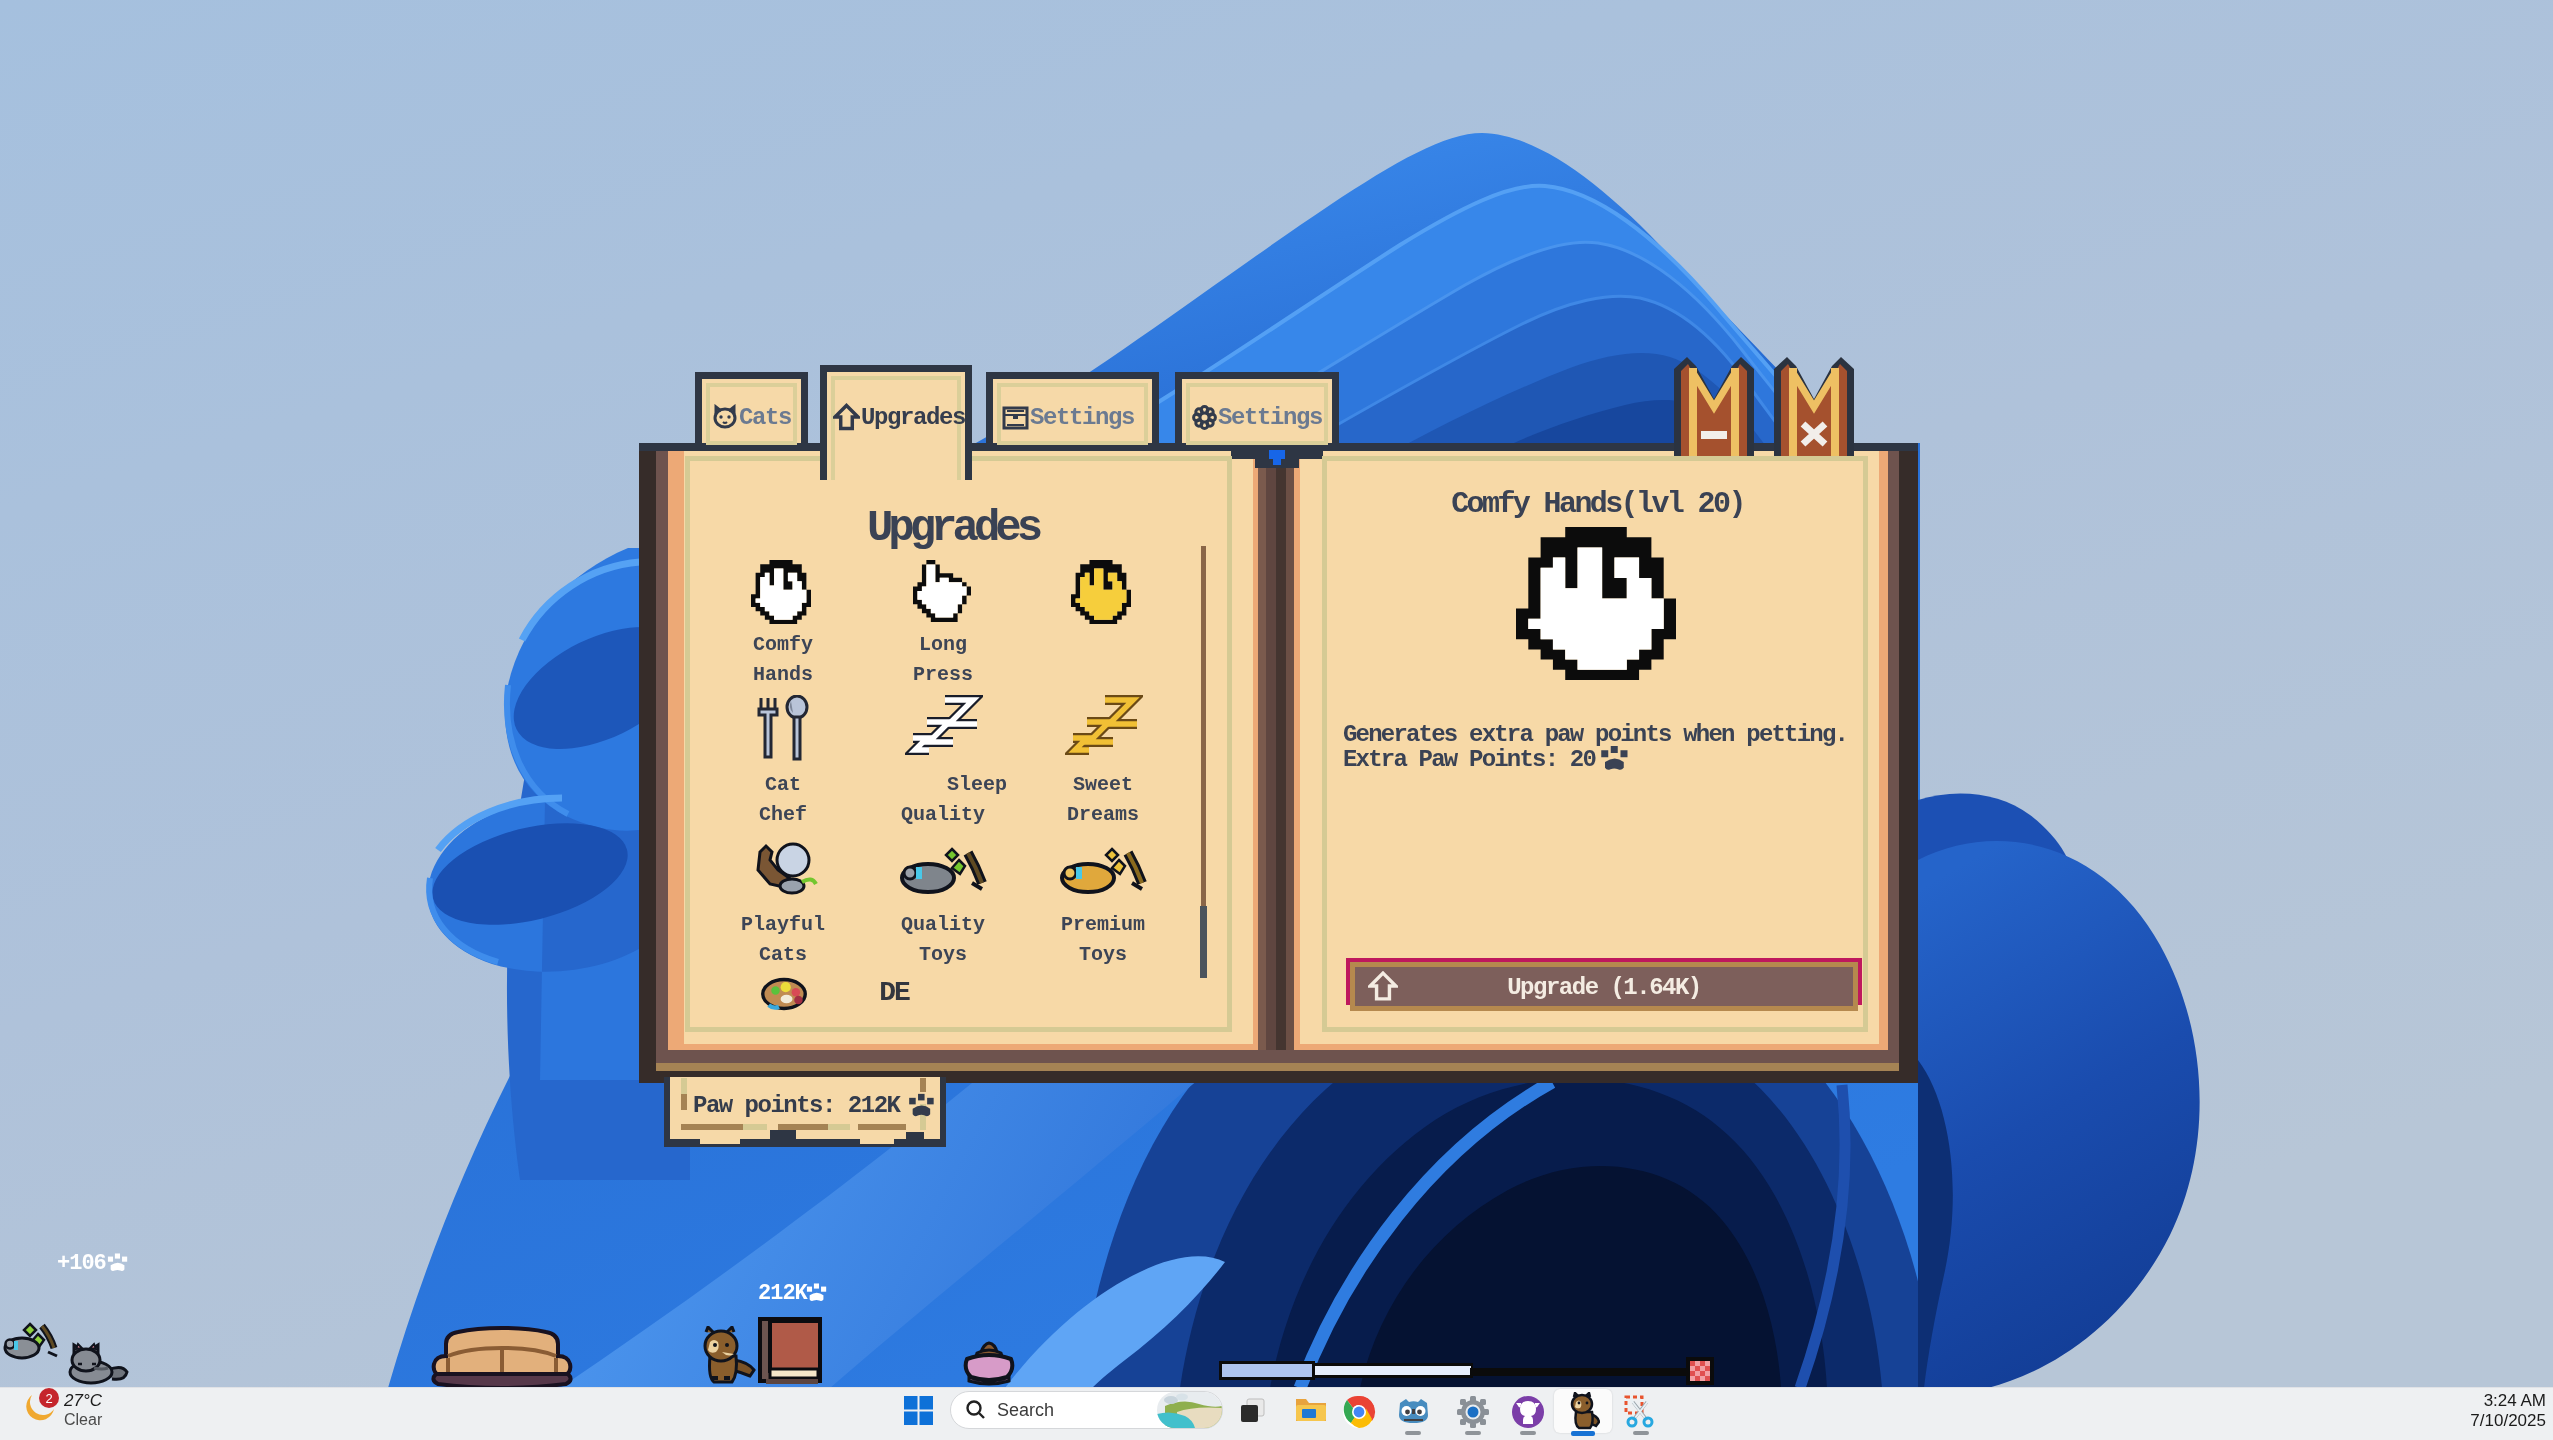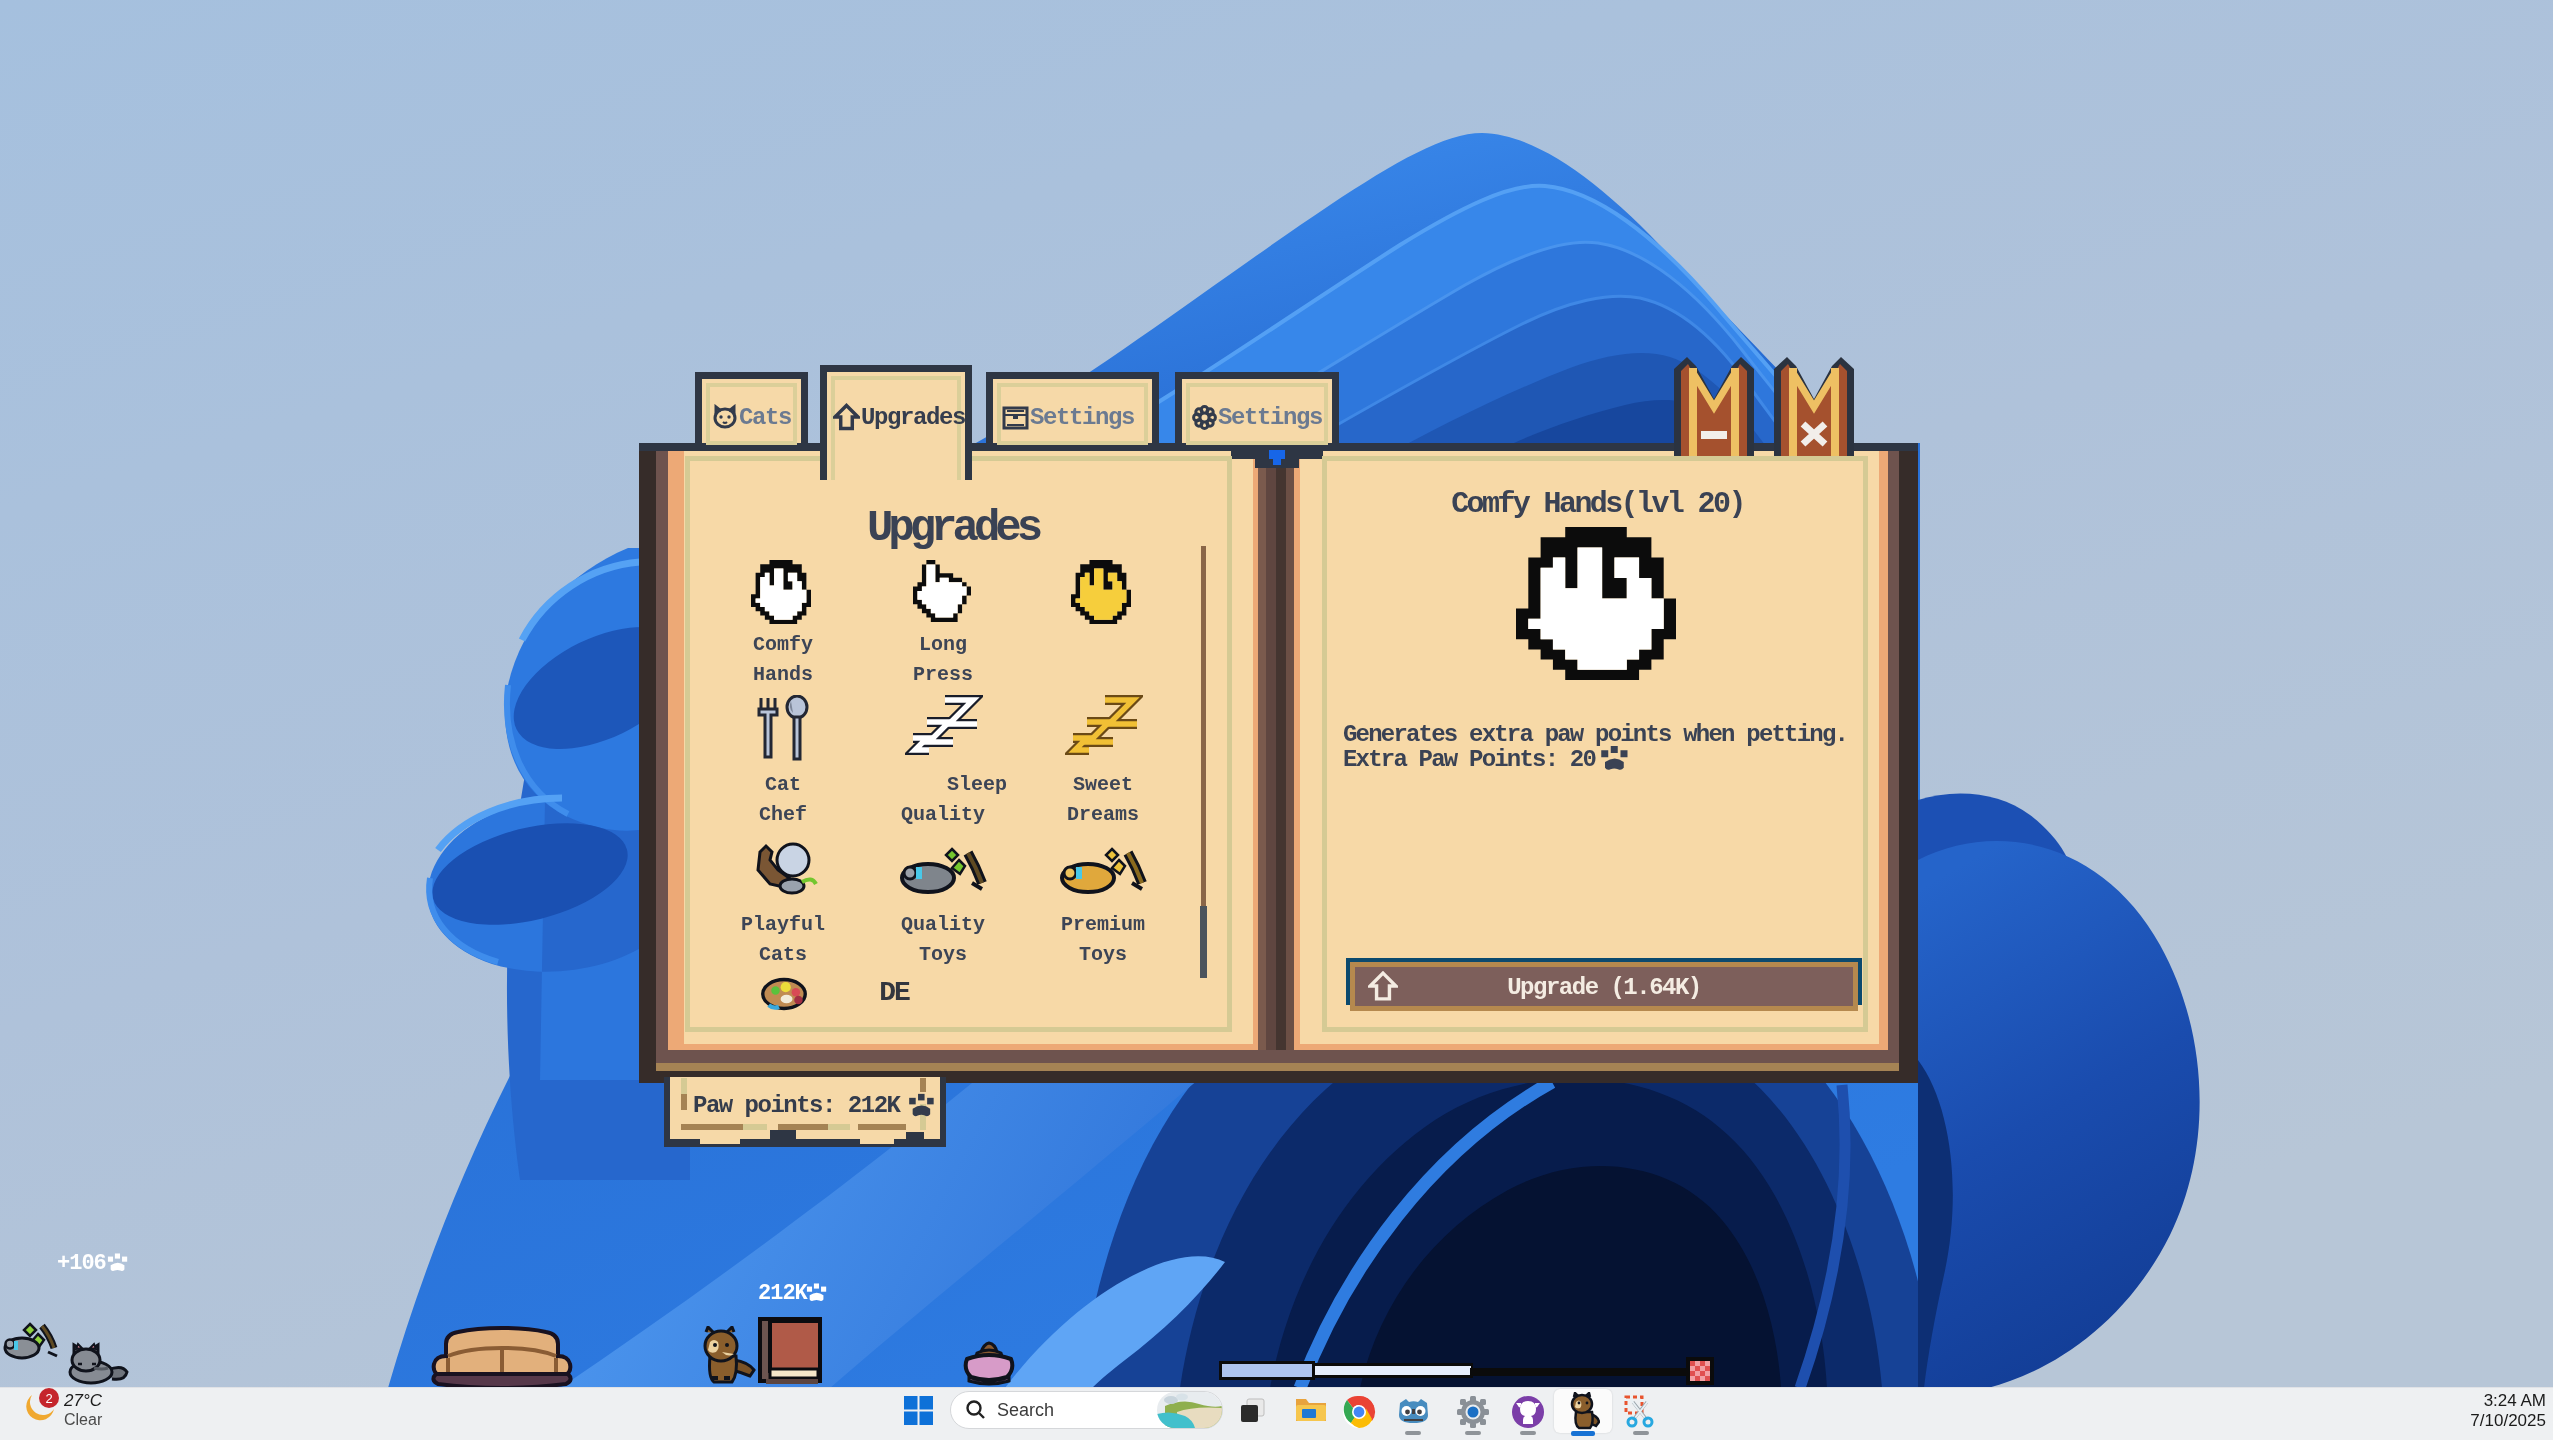--- a/index.html
+++ b/index.html
@@ -299,21 +299,21 @@
 <div class="abs px" style="left:1343px;top:746px;font-size:24px;color:#3a4254;letter-spacing:-1.8px;">Extra Paw Points: 20</div>
 <svg class="abs" style="left:1600px;top:744px;" width="30" height="30" viewBox="0 0 12 12">
   <g fill="#3a4254">
     <rect x="0.5" y="2.5" width="2.8" height="2.8"></rect>
       <rect x="4.3" y="0.8" width="2.8" height="2.8"></rect>
       <rect x="8.2" y="2.5" width="2.8" height="2.8"></rect>
     <path d="M2,7.2 q4,-2.8 7.5,0 l0,2.3 q-1,1.3 -2.3,0.6 q-1.5,-0.7 -3,0 q-1.4,0.7 -2.2,-0.6 z"></path>
   </g>
 </svg>
 
-<div class="abs" style="left:1346px;top:958px;width:516px;height:47px;background:#0c4a6e;">
+<div class="abs" style="left:1346px;top:958px;width:516px;height:47px;background:#be185d;">
   <div class="abs" style="left:4px;top:4px;width:508px;height:49px;background:#b5894e;"></div>
   <div class="abs" style="left:9px;top:9px;width:498px;height:39px;background:#7d5f5b;"></div>
   <div class="abs px" style="left:0;top:16px;width:516px;text-align:center;font-size:24px;color:#f4ece2;letter-spacing:-1.5px;">Upgrade (1.64K)</div>
   <svg class="abs" style="left:22px;top:13px;" width="30" height="30" viewBox="0 0 14 14">
     <path d="M7 1 L13 7 H10 V13 H4 V7 H1 Z" fill="none" stroke="#f4ece2" stroke-width="1.6"></path>
   </svg>
 </div>
 
 <div class="abs" style="left:664px;top:1077px;width:282px;height:70px;background:#2e3644;"></div>
 <div class="abs" style="left:670px;top:1077px;width:270px;height:62px;background:#f6d9a8;"></div>

